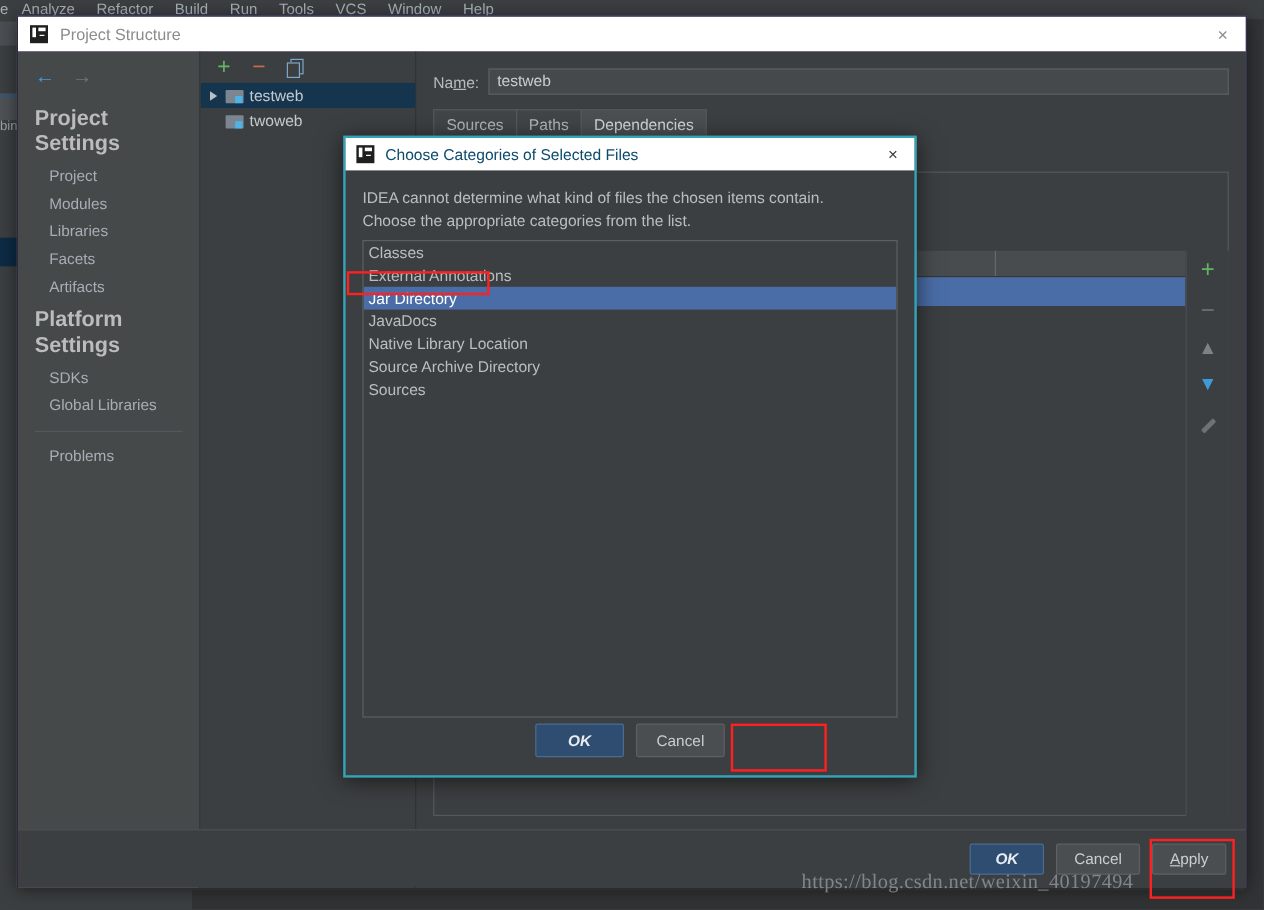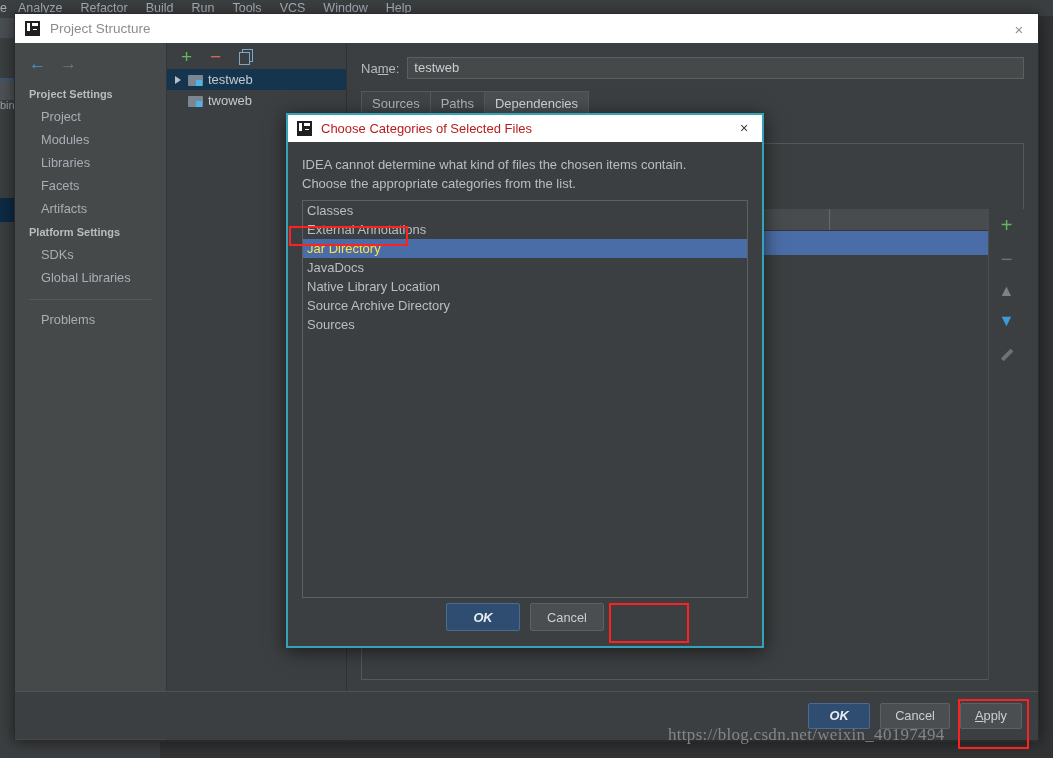--- a/index.html
+++ b/index.html
@@ -74,21 +74,21 @@
 
   
   .sidebar {
     width: 152px; background: #45494a; border-right: 1px solid #323638;
     position: relative; flex: 0 0 152px;
   }
   .nav-arrows { display: flex; align-items: center; gap: 14px; padding: 12px 0 10px 14px; }
   .arrow { font-size: 17px; line-height: 1; }
   .arrow.back { color: #479ad6; }
   .arrow.fwd { color: #707678; }
-  .sec-head { color: #bcbcbc; font-size: 11px; font-weight: bold; padding: 6px 0 5px 14px; }
+  .sec-head { color: #bcbcbc; font-size: 18px; font-weight: bold; padding: 6px 0 5px 14px; }
   .nav-item { color: #a7aeb4; font-size: 12.8px; padding: 4px 0 4px 26px; }
   .nav-sep { height: 1px; background: #54585a; margin: 10px 14px 8px 14px; }
   .help-btn {
     position: absolute; left: 26px; bottom: 18px; width: 24px; height: 24px;
     border-radius: 50%; background: #4f5457; color: #56a8e0;
     font-size: 14px; font-weight: bold;
     display: flex; align-items: center; justify-content: center;
   }
 
   
@@ -207,33 +207,33 @@
   
   .dlg {
     position: absolute; left: 286px; top: 113px; width: 478px; height: 535px;
     background: #3c3f41; border: 2px solid #34a3b8;
     box-shadow: 0 3px 18px rgba(0,0,0,.6);
   }
   .dlg-title {
     height: 27px; background: #ffffff; display: flex; align-items: center;
     padding: 0 4px 0 9px; position: relative;
   }
-  .dlg-title .lbl { color: #b91c1c; font-size: 13px; margin-left: 9px; }
+  .dlg-title .lbl { color: #0c4a6e; font-size: 13px; margin-left: 9px; }
   .dlg-close {
     position: absolute; right: 9px; top: 4px; width: 18px; height: 18px;
     color: #3a3a3a; font-size: 14px; display: flex; align-items: center; justify-content: center;
   }
   .dlg-body { padding: 14px 14px 0 14px; }
   .dlg-msg { color: #b8bec3; font-size: 13px; line-height: 18.5px; }
   .dlg-list {
     margin-top: 7px; height: 398px; background: #3c3f41;
     border: 1px solid #5c6062; overflow: hidden; position: relative;
   }
   .li { height: 19px; line-height: 19px; color: #b8bec3; font-size: 13px; padding-left: 4px; }
-  .li.sel { background: #4a6da7; color: #fde047; }
+  .li.sel { background: #4a6da7; color: #ffffff; }
   .dlg-footer {
     position: absolute; left: 0; right: 0; bottom: 0; height: 58px;
     display: flex; align-items: center; justify-content: center; gap: 10px;
   }
   .dlg-footer .btn { min-width: 74px; height: 28px; }
 
   
   .watermark {
     position: absolute; left: 668px; top: 725px; width: 390px;
     color: #8d9398; font-size: 17px; letter-spacing: .3px;

